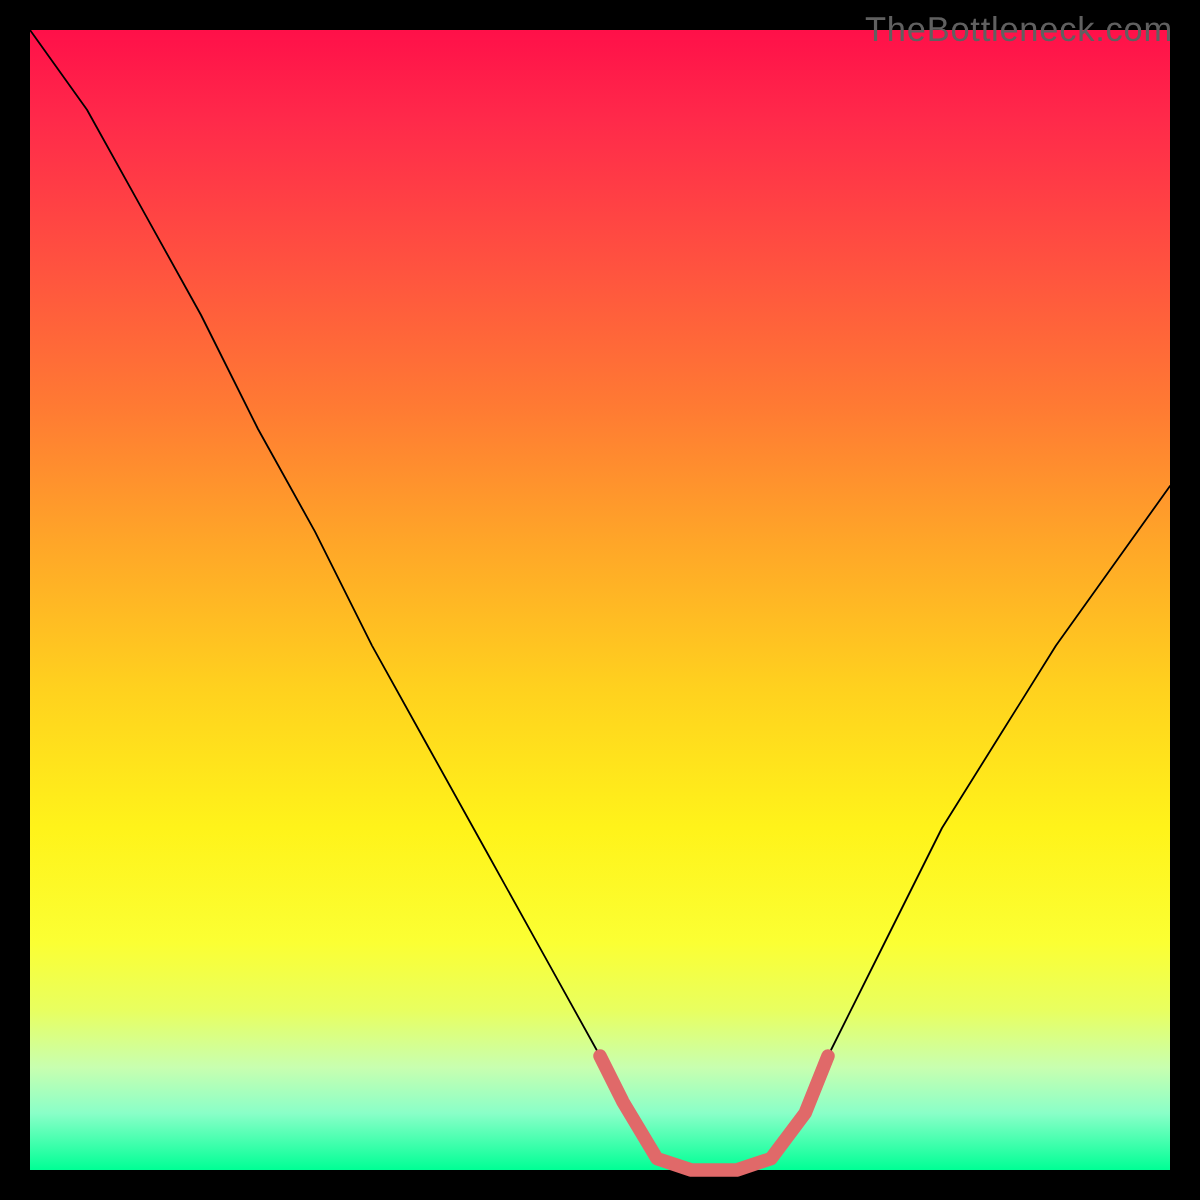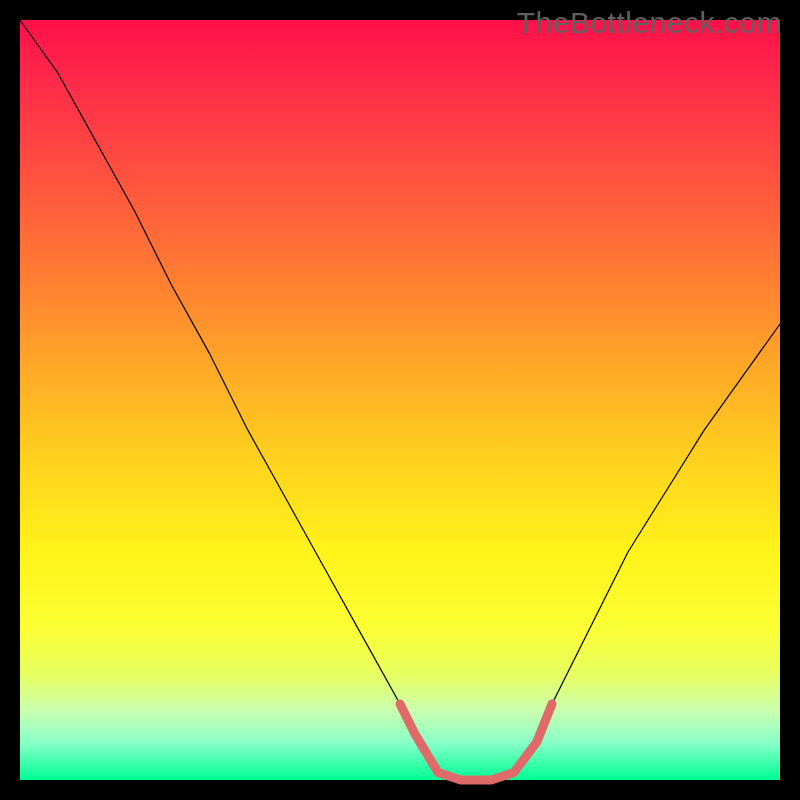--- a/index.html
+++ b/index.html
@@ -36,21 +36,21 @@
       #c8ffb0 91%,
       #8affc8 95%,
       #00ff95 100%
     );
   }
   .attrib {
     position: absolute;
     right: 18px;
     top: 6px;
     color: #606060;
-    font-size: 30px;
+    font-size: 23px;
     font-weight: 500;
     letter-spacing: 0.5px;
   }
   svg.curve {
     position: absolute;
     left: 20px;
     top: 20px;
     width: 760px;
     height: 760px;
     overflow: visible;

